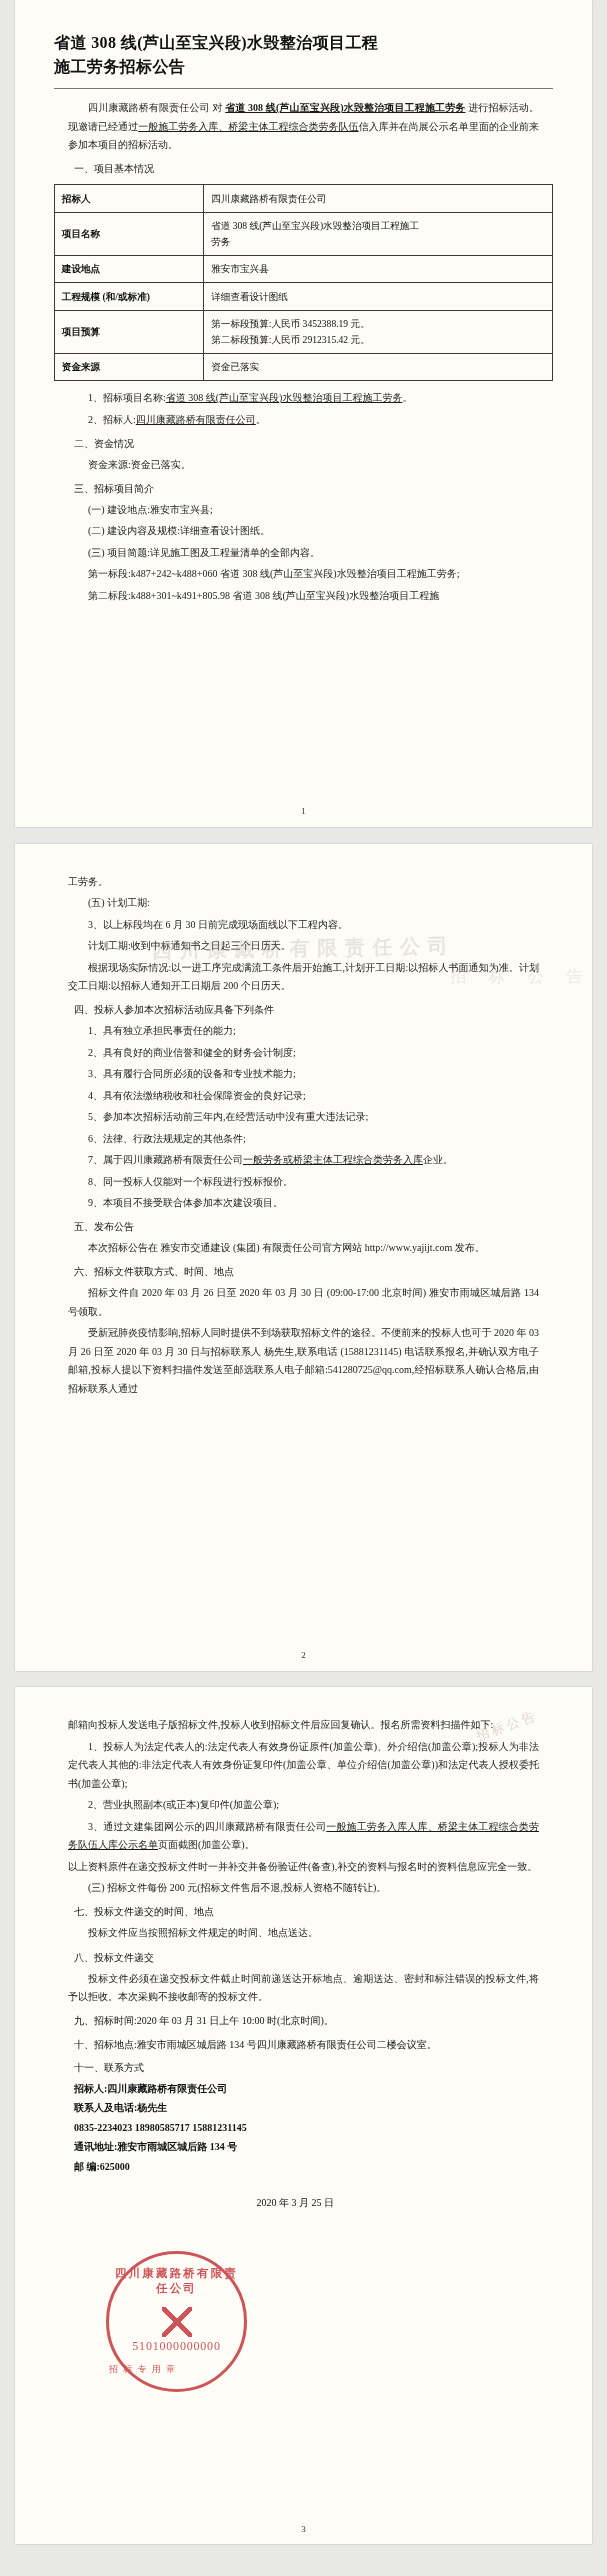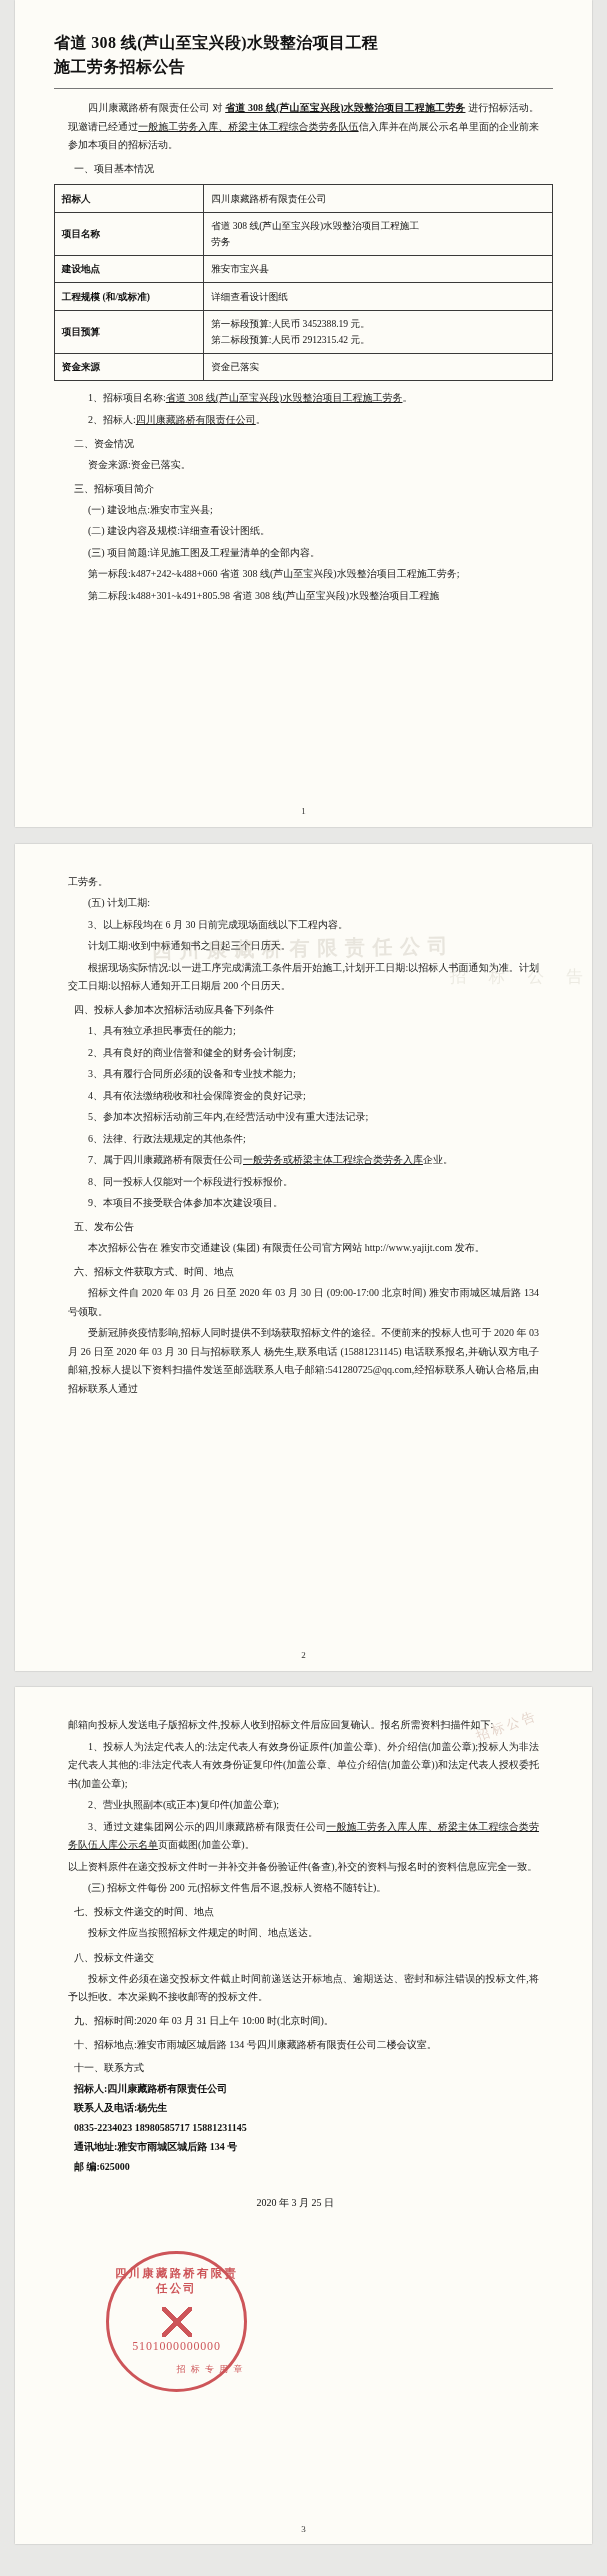--- a/index.html
+++ b/index.html
@@ -190,21 +190,21 @@
     color: #c0272d;
     font-size: 11.4px;
     font-weight: bold;
     letter-spacing: 2.3px;
   }
   .seal-text-bottom {
     position: absolute;
     bottom: 13.7px;
     left: 0;
     width: 100%;
-    text-align: right;
+    text-align: left;
     color: #c0272d;
     font-size: 9px;
     letter-spacing: 1.5px;
   }
   .seal-num {
     position: absolute;
     bottom: 35px;
     left: 0;
     width: 100%;
     text-align: center;

